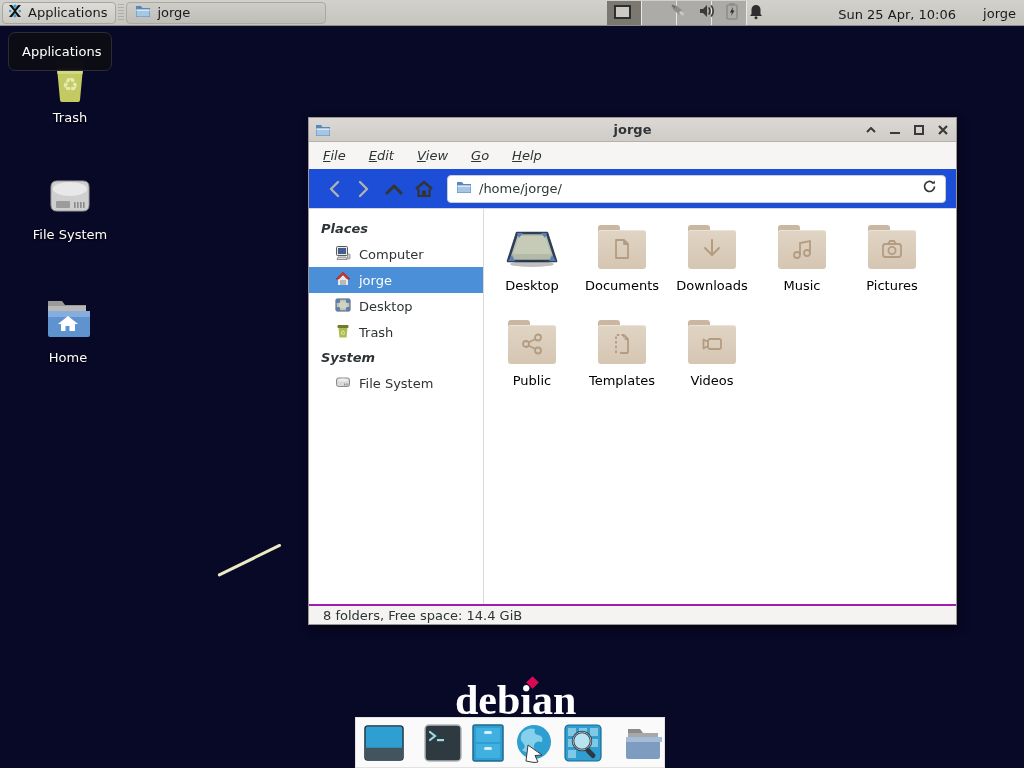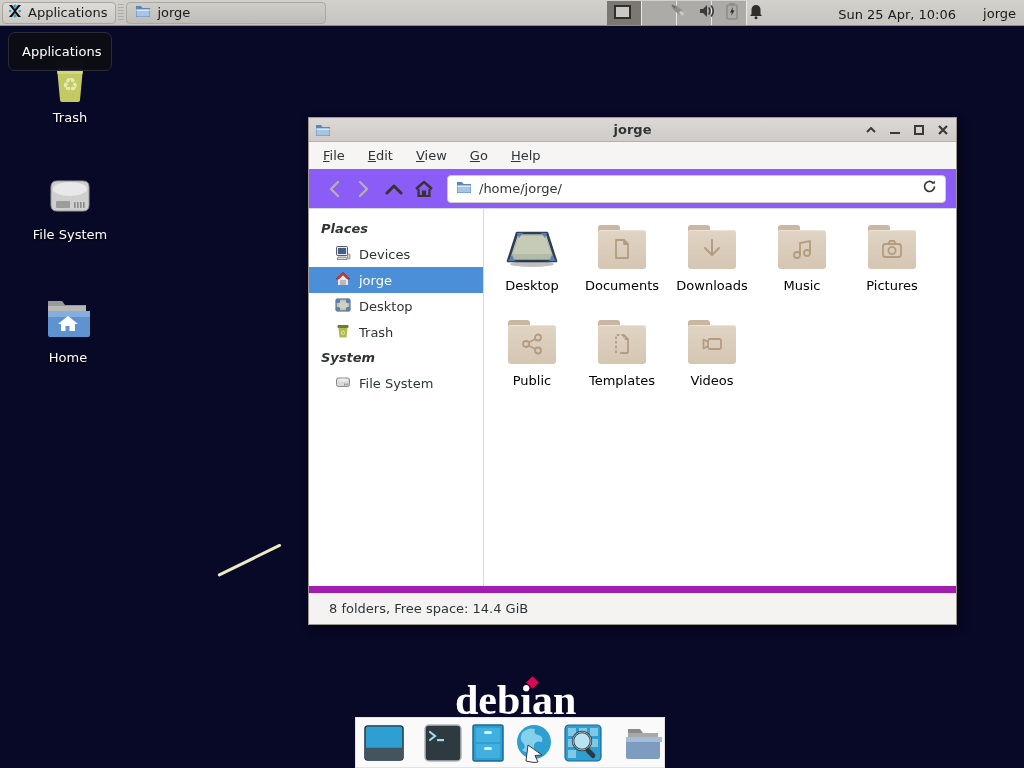--- a/index.html
+++ b/index.html
@@ -58,24 +58,24 @@
     display:flex; flex-direction:column; }
   .titlebar { height:24px; background:linear-gradient(#dcd8d5,#cfcbc7); border-bottom:1px solid #b4b0ac;
     display:flex; align-items:center; position:relative; }
   .titlebar .w-icon { position:absolute; left:6px; top:4px; }
   .titlebar .title { flex:1; text-align:center; font-size:13px; font-weight:bold; color:#2e3436; }
   .win-buttons { position:absolute; right:6px; top:0; height:24px; display:flex; align-items:center; gap:10px; }
   .win-btn { width:14px; height:14px; display:flex; align-items:center; justify-content:center;
     color:#3a3a3a; font-size:12px; font-weight:bold; cursor:pointer; line-height:1; }
 
   .menubar { height:27px; background:#f6f5f3; display:flex; align-items:center; padding-left:14px; gap:23px; }
-  .menu-item { font-size:13px; color:#2e3436; cursor:pointer; display:inline-block; }
+  .menu-item { font-size:13px; color:#2e3436; cursor:pointer; display:inline-block;font-style:italic; }
   .menu-item::first-letter { text-decoration:underline; }
 
-  .toolbar { height:40px; background:#8b5cf6; border-bottom:1px solid #d8d6d2;
+  .toolbar { height:40px; background:#1d4ed8; border-bottom:1px solid #d8d6d2;
     display:flex; align-items:center; padding:0 10px; }
   .tool-btn { width:30px; height:30px; display:flex; align-items:center; justify-content:center;
     border-radius:4px; cursor:pointer; }
   .pathbar { flex:1; height:28px; margin-left:8px; background:#fff; border:1px solid #cfccc7;
     border-radius:4px; display:flex; align-items:center; padding:0 8px; gap:7px; }
   .pathbar .path-text { flex:1; font-size:13px; color:#2e3436; }
 
   .fm-body { flex:1; display:flex; background:#fff; overflow:hidden; }
   .sidebar { width:175px; background:#fff; border-right:1px solid #dcdad6; padding-top:7px; }
   .side-header { font-size:13px; font-weight:bold; color:#2e3436; padding:5px 0 5px 12px;font-style:italic; }
@@ -90,22 +90,22 @@
 
   
   .tanfolder { position:relative; width:48px; height:44px; }
   .tanfolder .tab { position:absolute; left:0; top:0; width:22px; height:12px;
     background:#c9b7a2; border-radius:3px 3px 0 0; }
   .tanfolder .bodyp { position:absolute; left:0; top:5px; width:48px; height:39px;
     background:linear-gradient(#e0d4c4,#d5c6b2); border-radius:3px;
     box-shadow:inset 0 1px 0 #ece3d6; }
   .tanfolder svg.emblem { position:absolute; left:13px; top:13px; }
 
-  .statusbar { height:38px; background:#f4f3f1; border-top:7px solid #a21caf;
-    display:flex; align-items:center; padding-left:20px; font-size:13px; color:#2e3436; }
+  .statusbar { height:20px; background:#f4f3f1; border-top:2px solid #a21caf;
+    display:flex; align-items:center; padding-left:14px; font-size:13px; color:#2e3436; }
 
   
   .dock { position:absolute; left:355px; top:717px; width:310px; height:51px;
     background:#fbfafa; border:1px solid #e3e2e0; display:flex; align-items:center;
     padding:0 8px; gap:10px; }
   .dock .d-sep { width:1px; height:40px; background:#c9c8c6; }
   .dock-item { width:40px; height:40px; display:flex; align-items:center; justify-content:center; cursor:pointer; }
 </style>
 </head>
 <body>
@@ -321,21 +321,21 @@
 
       <div class="side-row">
         <span>
           <svg width="16" height="16" viewBox="0 0 16 16">
             <rect x="1.5" y="1.5" width="11" height="9" rx="1" fill="#e8e8e8" stroke="#5a5a5a"></rect>
             <rect x="3" y="3" width="8" height="6" fill="#3f5f8f"></rect>
             <path d="M3 12 h8 l1 2.5 H2 Z" fill="#d5d5d5" stroke="#6a6a6a" stroke-width=".7"></path>
             <rect x="12.5" y="9" width="2.5" height="5" rx=".6" fill="#c9c9c9" stroke="#6a6a6a" stroke-width=".6"></rect>
           </svg>
         </span>
-        <span>Devices</span>
+        <span>Computer</span>
       </div>
 
       <div class="side-row selected">
         <span>
           <svg width="16" height="16" viewBox="0 0 16 16">
             <path d="M8 1 L15 8 H13 V14 H3 V8 H1 Z" fill="#e9e9e9"></path>
             <path d="M8 1 L15 8 H12.2 L8 3.8 L3.8 8 H1 Z" fill="#cc3333" stroke="#8f1f1f" stroke-width=".6"></path>
             <rect x="5" y="9" width="6" height="5" fill="#b9b9b9"></rect>
           </svg>
         </span>

